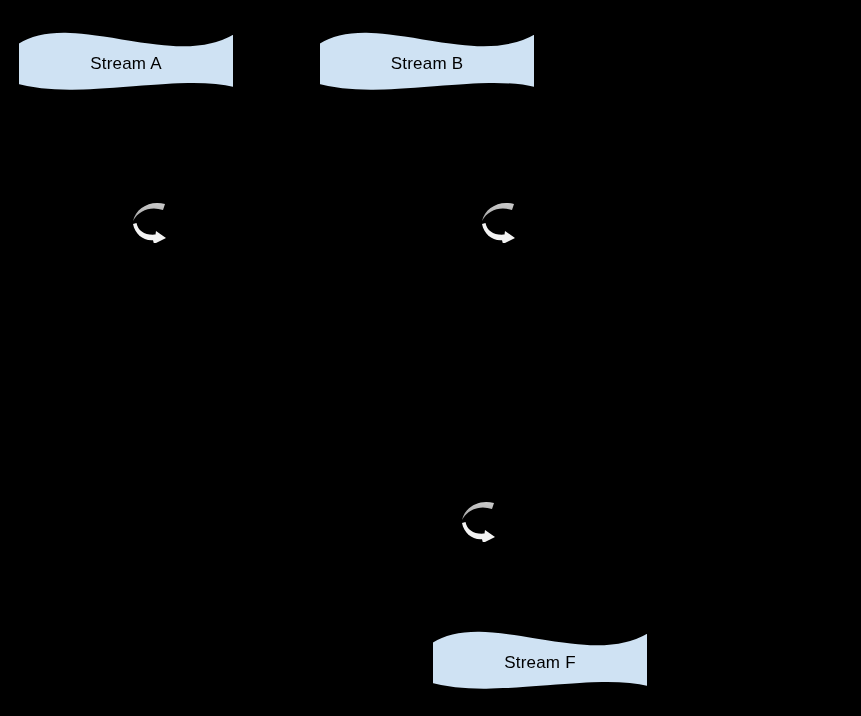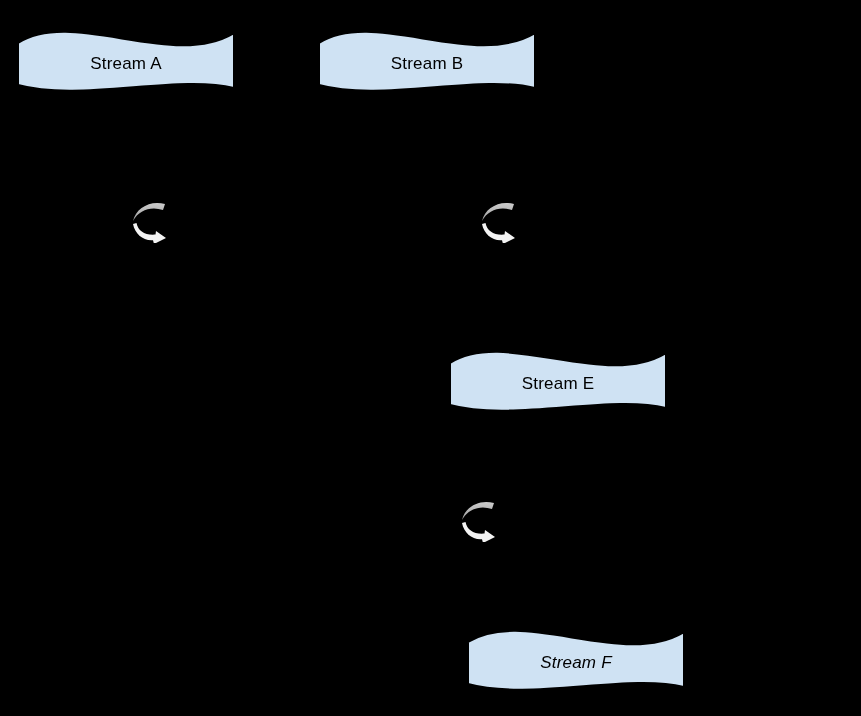--- a/index.html
+++ b/index.html
@@ -25,21 +25,21 @@
     display:flex;align-items:center;justify-content:center;
     font-size:17px;color:#000;letter-spacing:0.2px;
     pointer-events:none;
   }
 
   #node-a{left:18px;top:28px;}
   #node-b{left:319px;top:28px;}
   #node-c{left:619px;top:28px;}
   #node-d{left:149px;top:348px;}
   #node-e{left:450px;top:348px;}
-  #node-f{left:468px;top:627px;font-style:italic;}
+  #node-f{left:432px;top:627px;}
 
   .loop{position:absolute;width:36px;height:41px;}
   .loop svg{width:36px;height:41px;display:block;}
   #loop-1{left:132px;top:202px;}
   #loop-2{left:481px;top:202px;}
   #loop-3{left:461px;top:501px;}
 </style>
 </head>
 <body>
 
@@ -54,26 +54,20 @@
 
   <div class="node" id="node-b">
     <svg viewBox="0 0 216 71" aria-hidden="true">
       <path class="tape-path" d="M0,15 C55,-20 155,42 216,5 L216,60 C161,46 61,74 0,57 Z"></path>
     </svg>
     <span class="node-label">Stream B</span>
   </div>
 
 
 
-  <div class="node" id="node-e">
-    <svg viewBox="0 0 216 71" aria-hidden="true">
-      <path class="tape-path" d="M0,15 C55,-20 155,42 216,5 L216,60 C161,46 61,74 0,57 Z"></path>
-    </svg>
-    <span class="node-label">Stream E</span>
-  </div>
 
   <div class="node" id="node-f">
     <svg viewBox="0 0 216 71" aria-hidden="true">
       <path class="tape-path" d="M0,15 C55,-20 155,42 216,5 L216,60 C161,46 61,74 0,57 Z"></path>
     </svg>
     <span class="node-label">Stream F</span>
   </div>
 
   <div class="loop" id="loop-1">
     <svg viewBox="0 0 36 41" aria-hidden="true">

